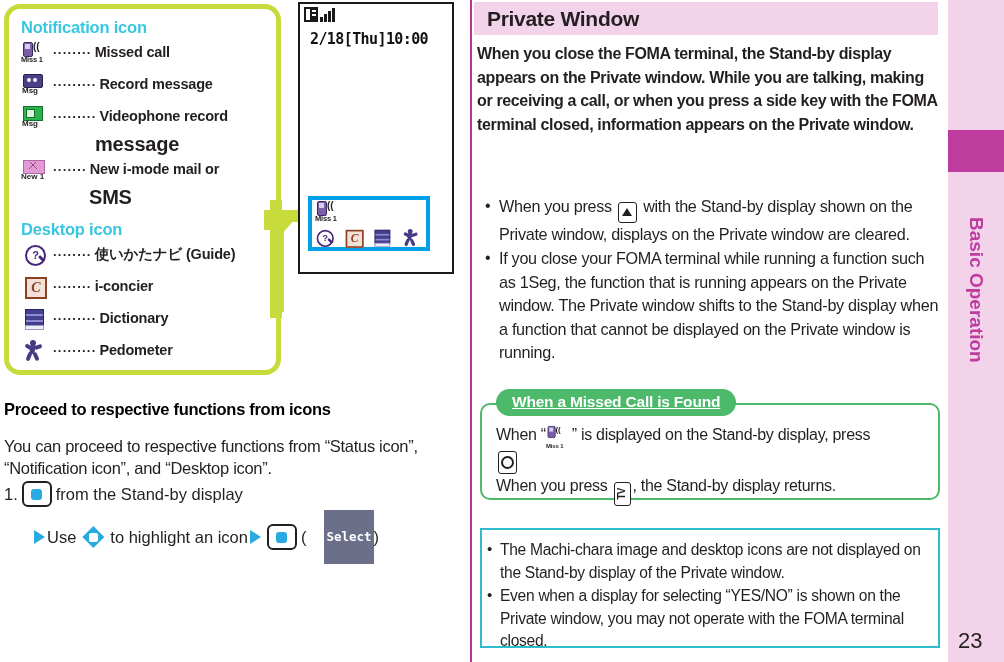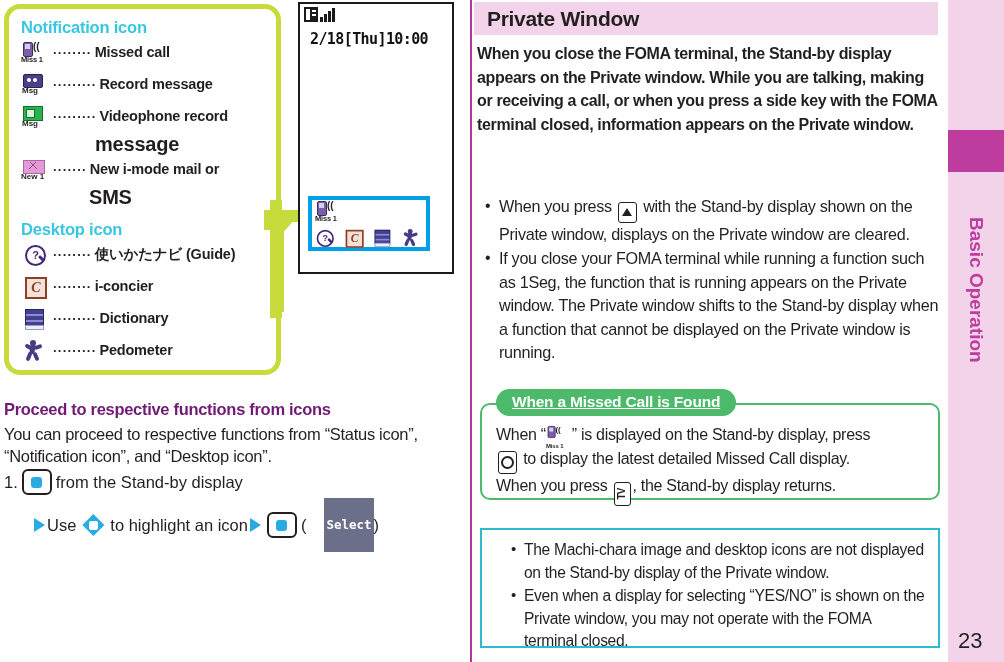--- a/index.html
+++ b/index.html
@@ -166,21 +166,21 @@
   }
   #phone-missed{position:absolute;left:3px;top:1px;}
   #phone-dock{
     position:absolute;left:3px;top:27px;width:112px;height:22px;
     display:flex;align-items:center;gap:9px;
   }
 
   
   #proceed-block{position:absolute;left:4px;top:400px;width:450px;}
   #proceed-head{
-    color:#701a75;font-size:16.5px;font-weight:bold;letter-spacing:-0.3px;margin-bottom:4px;
+    color:#000000;font-size:16.5px;font-weight:bold;letter-spacing:-0.3px;margin-bottom:16px;
   }
   .prose{font-size:16.5px;line-height:22px;letter-spacing:-0.3px;color:#231f20;}
   #step-1{margin-top:2px;font-size:16.5px;line-height:26px;display:flex;align-items:center;flex-wrap:wrap;}
   #step-2{margin-top:3px;margin-left:28px;font-size:16.5px;line-height:26px;display:flex;align-items:center;flex-wrap:wrap;}
 
   .key-center{
     display:inline-flex;align-items:center;justify-content:center;
     width:26px;height:22px;border:2px solid #231f20;border-radius:6px;
     background:#ffffff;margin:0 4px;vertical-align:middle;
   }
@@ -272,21 +272,21 @@
     vertical-align:-6px;margin:0 2px;font-size:10px;font-weight:bold;line-height:10px;
   }
   .key-clr u{text-decoration:none;transform:rotate(-90deg);display:block;letter-spacing:-1px;}
   .mini-missed{
     display:inline-block;width:26px;height:19px;position:relative;vertical-align:-5px;
   }
 
   
   #note-box{
     position:absolute;left:6px;top:528px;width:460px;height:120px;
-    border:2.5px solid #2cbccd;background:#ffffff;box-sizing:border-box;padding:9px 12px 0 28px;
+    border:2.5px solid #2cbccd;background:#ffffff;box-sizing:border-box;padding:9px 12px 0 4px;
   }
   .nb{
     display:block;font-size:15.6px;line-height:22.5px;letter-spacing:-0.3px;
     padding-left:14px;position:relative;margin-bottom:1px;
   }
   .nb:before{content:"•";position:absolute;left:1px;top:-1px;font-size:15px;}
 
   
   #tab-strip{
     position:absolute;left:948px;top:0;width:56px;height:662px;background:#f2d3ea;
@@ -534,21 +534,20 @@
         <span class="ic ic-missed" style="width:26px;height:19px;transform:scale(0.8);transform-origin:left top;display:inline-block;">
           <span class="handset"></span>
           <span class="wave">((</span>
           <span class="cap">Miss 1</span>
         </span>
       </span><span>” is displayed on the Stand-by display, press</span>
       <br>
       <span class="key-side">
           <i></i>
         </span>
-      <span>to display the latest detailed Missed Call display.</span>
       <br>
       <span>When you press</span>
       <span class="key-clr">
           <u>TV</u>
         </span><span>, the Stand-by display returns.</span>
     </div>
   </div>
   <div id="missed-callout-tab">When a Missed Call is Found</div>
 
   <div id="note-box">

